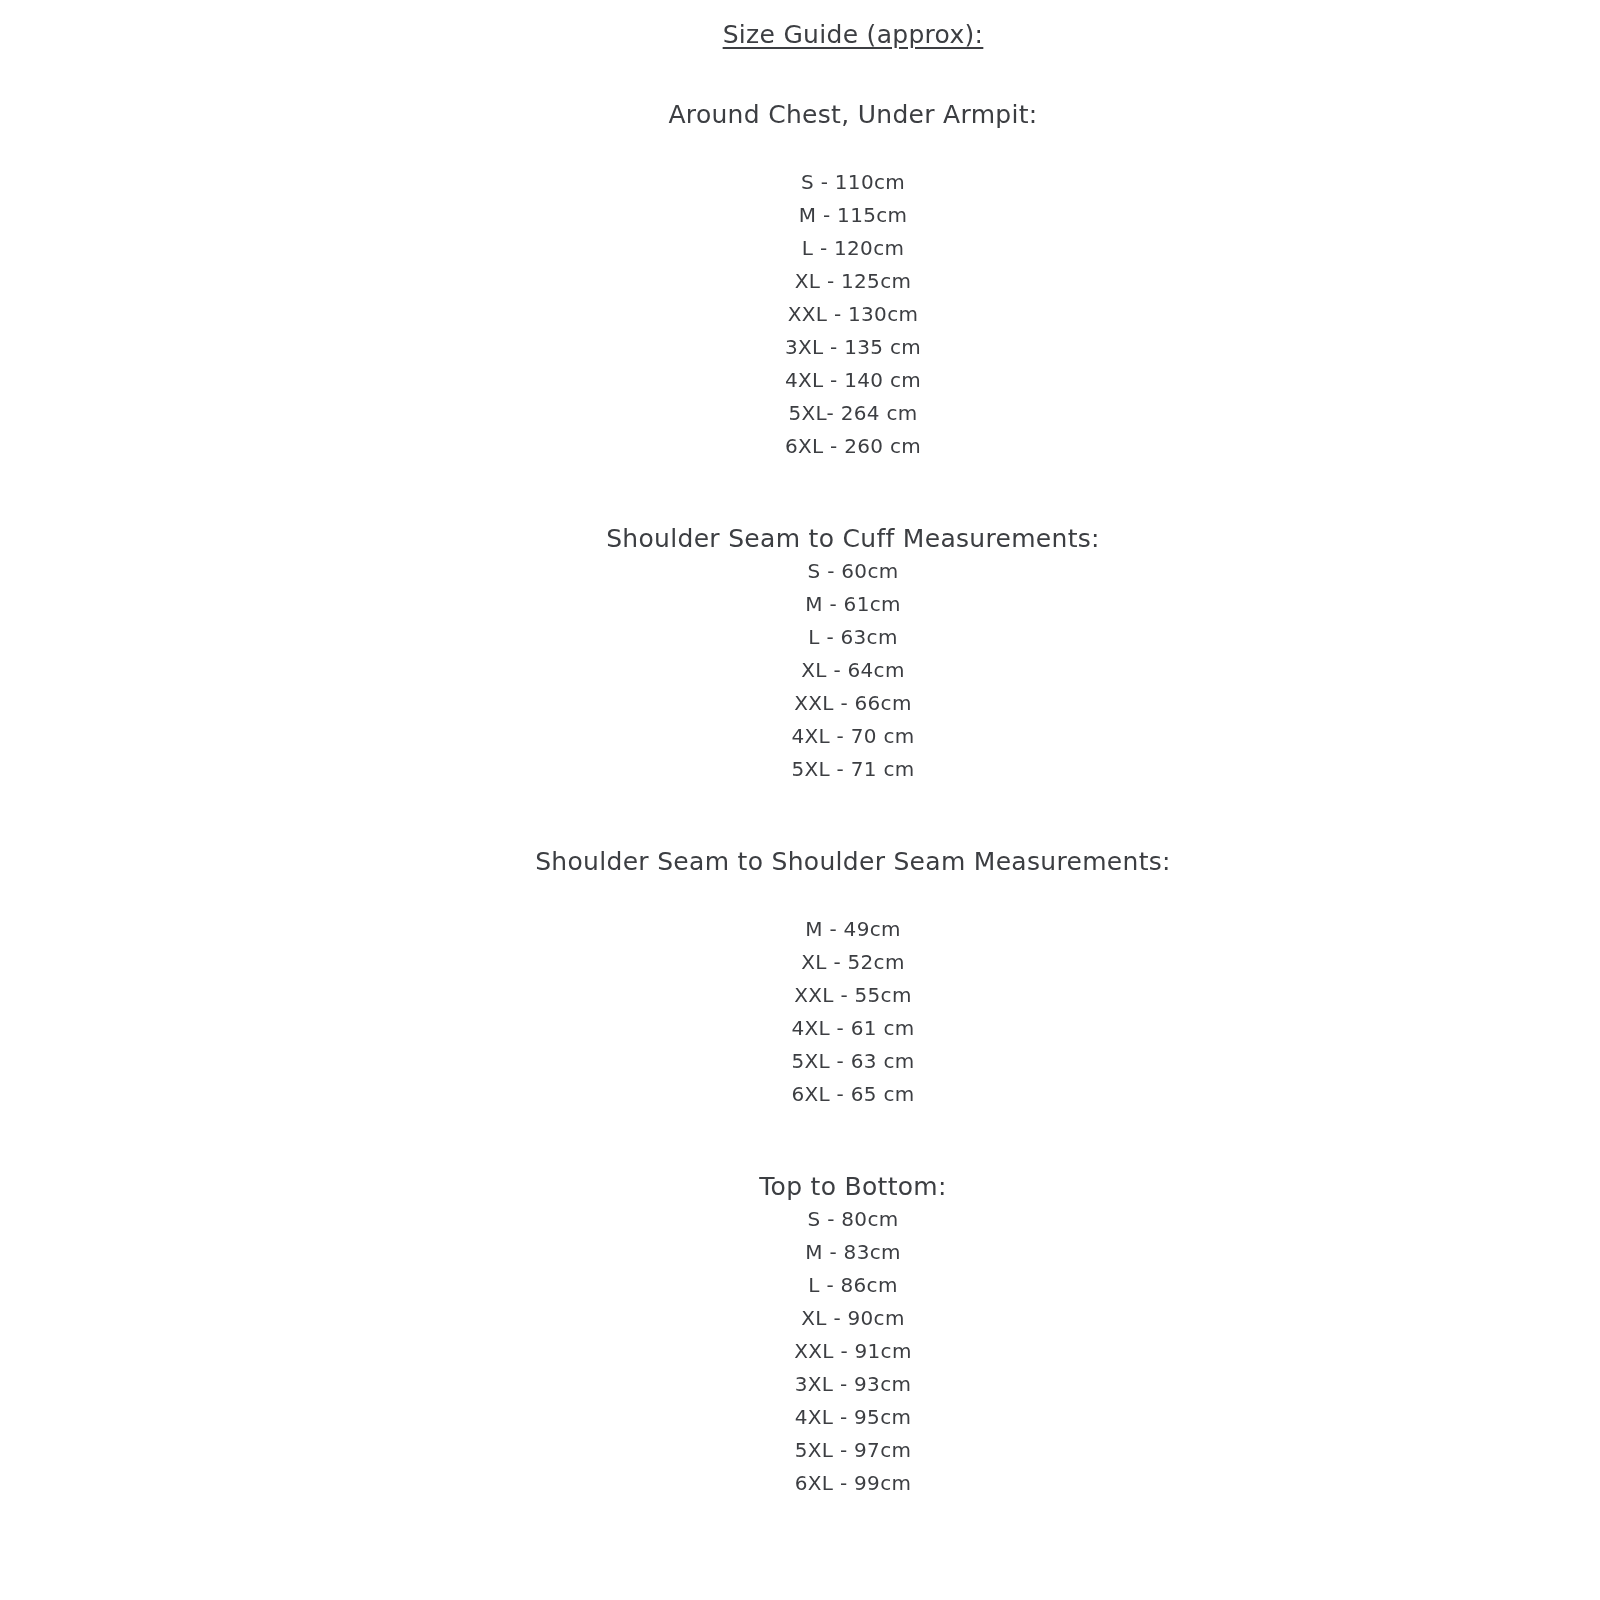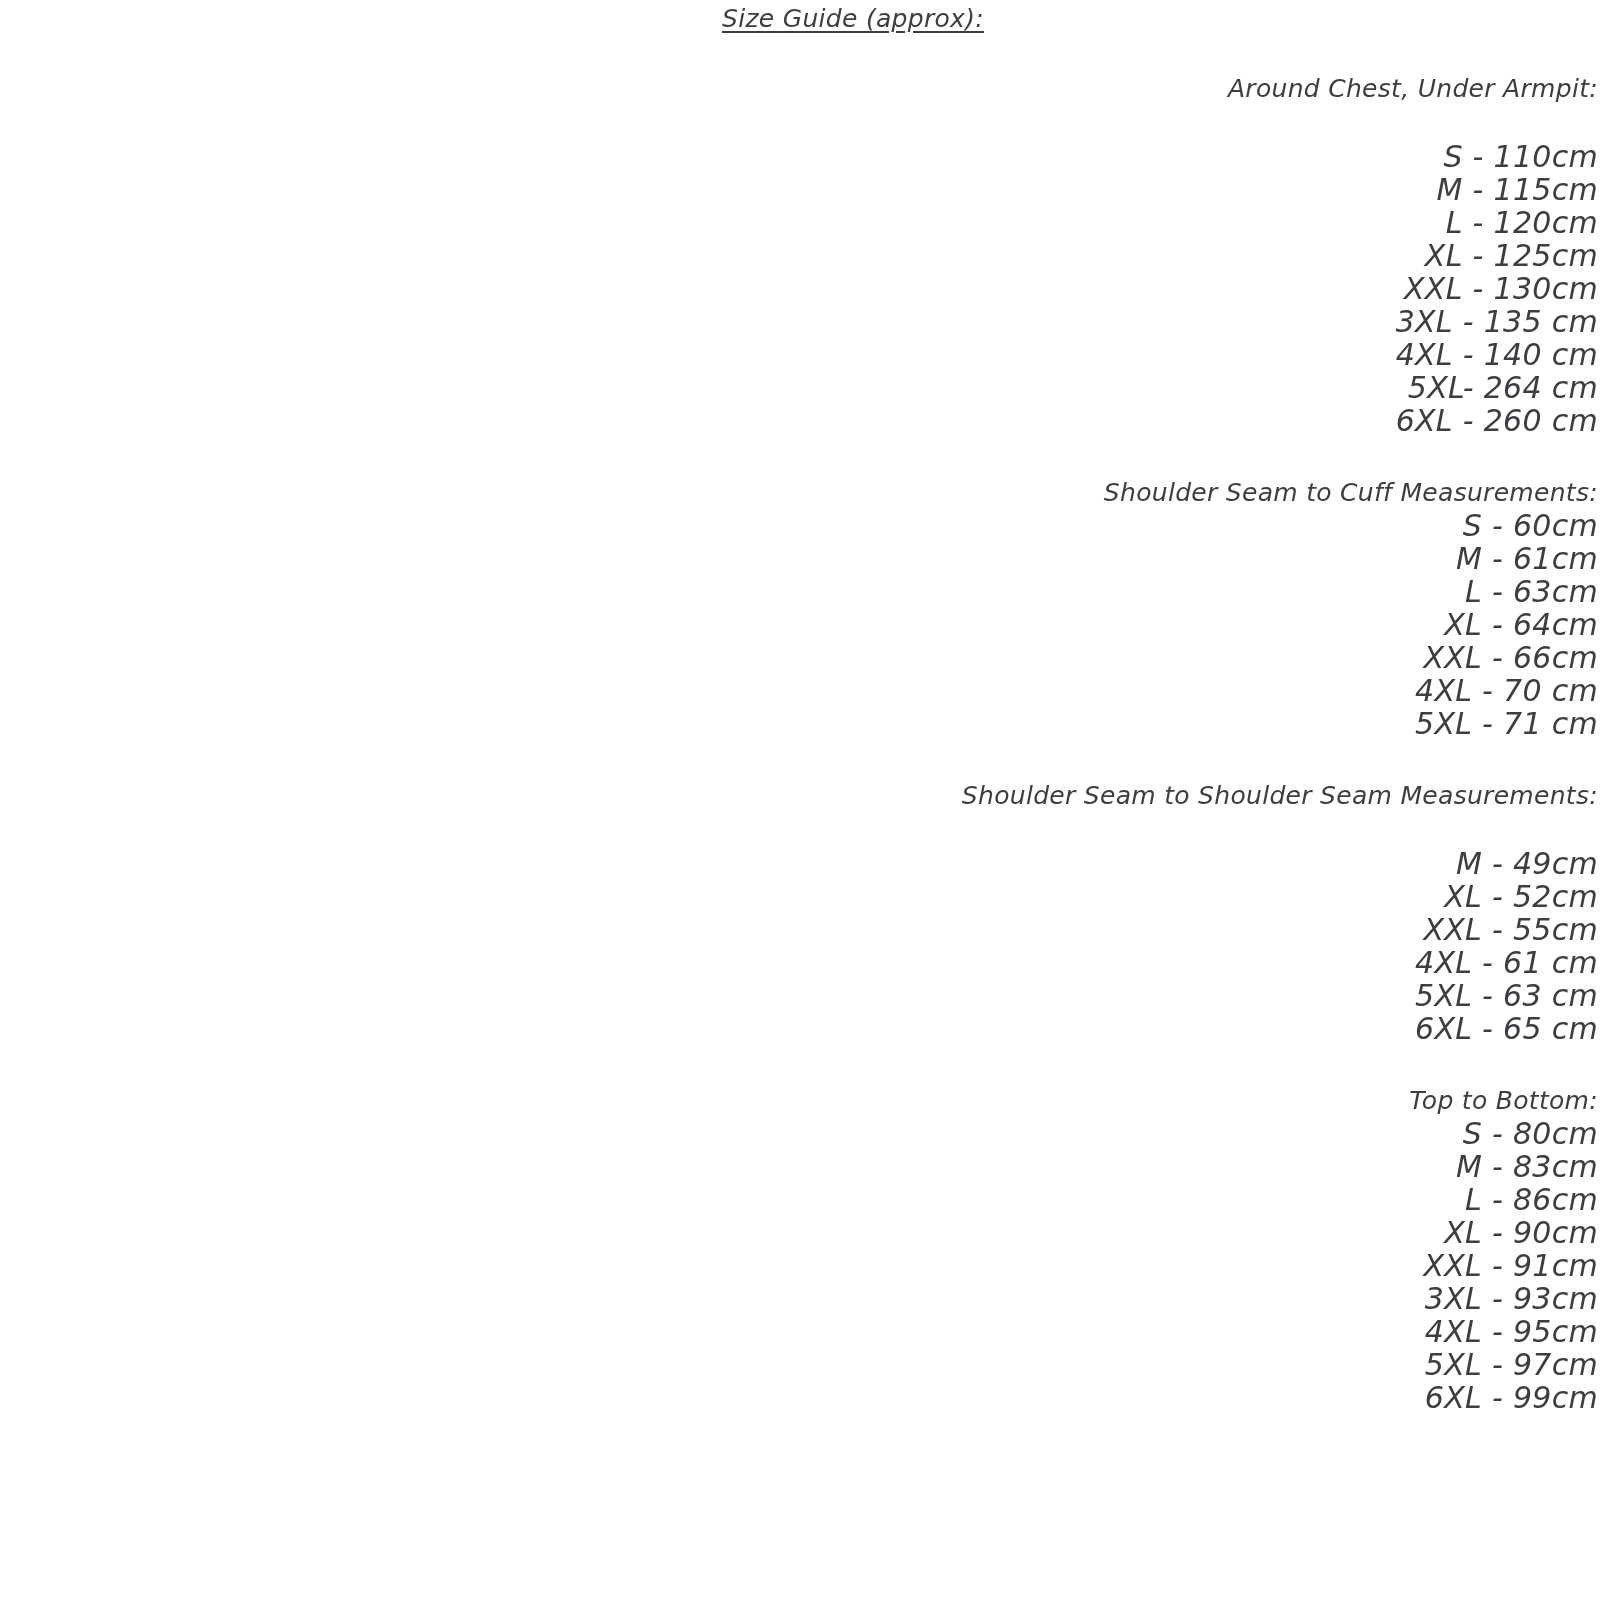--- a/index.html
+++ b/index.html
@@ -10,46 +10,45 @@
   body {
     width: 1600px;
     height: 1600px;
     overflow: hidden;
     font-family: "DejaVu Sans", "Liberation Sans", sans-serif;
     color: #3c3e42;
   }
   .doc {
     box-sizing: border-box;
     width: 1600px;
-    padding-top: 2px;
+    padding-top: 18px;
     padding-left: 106px; 
     text-align: center;
-    font-style: italic;
   }
   .line {
     height: 33px;
     line-height: 33px;
-    font-size: 30px;
+    font-size: 20px;
     font-weight: 400;
     letter-spacing: 0.3px;
     white-space: pre;
     margin: 0;
   }
   .blank {
     height: 35px;
   }
   h1.line, h2.line {
     font-size: 25px;
     font-weight: 400;
   }
   h1.line {
     text-decoration: underline;
     text-underline-offset: 4px;
   }
-  section { margin: 2px; padding: 0; text-align: right; }
+  section { margin: 12px; padding: 0; }
 </style>
 </head>
 <body>
 
 <main class="doc">
 
   <h1 class="line">Size Guide (approx):</h1>
   <div class="blank"></div>
 
   <section>

